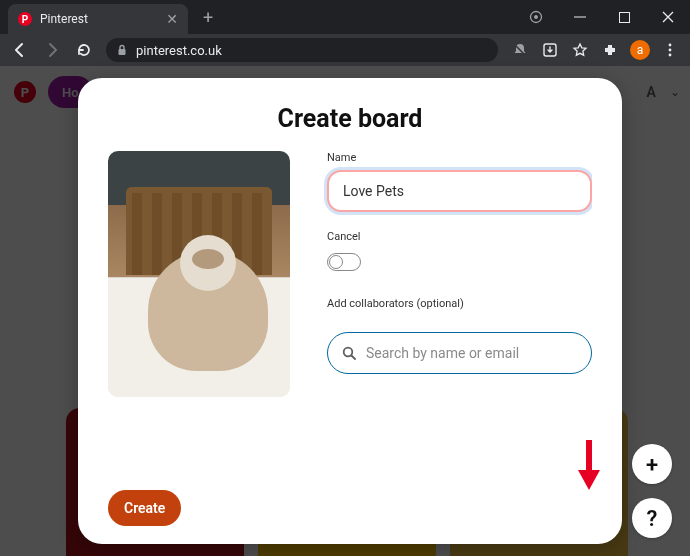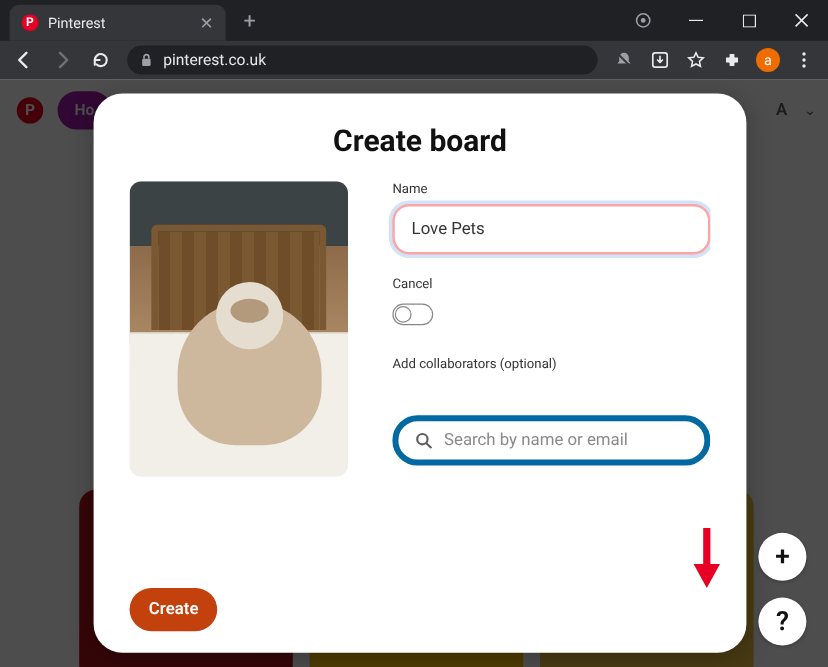--- a/index.html
+++ b/index.html
@@ -58,21 +58,21 @@
   .dog::before{content:"";position:absolute;left:32px;top:-16px;width:56px;height:56px;background:#e5ddcf;border-radius:50%;}
   .dog::after{content:"";position:absolute;left:44px;top:-2px;width:32px;height:20px;background:#b39a7d;border-radius:50%;}
 
   .form-col { flex:1; display:flex; flex-direction:column; font-size:12px; color:#111; }
   .fld-label { font-size:11px; color:#333; margin-bottom:6px; }
   .name-input { width:100%; height:42px; border:2px solid #fca5a5; border-radius:14px; padding:0 14px; font-size:14px; color:#333; outline:none; box-shadow:0 0 0 3px rgba(74,144,226,.25); }
   .secret-label { margin-top:18px; }
   .toggle { margin-top:4px; width:34px; height:18px; border-radius:10px; border:1px solid #888; background:#fff; position:relative; cursor:pointer; }
   .toggle .knob { position:absolute; left:1px; top:1px; width:14px; height:14px; border-radius:50%; border:1px solid #888; background:#fff; }
   .collab-label { margin-top:26px; color:#333; }
-  .search-wrap { margin-top:30px; height:42px; border:5px solid #0369a1; border-radius:22px; display:flex; align-items:center; padding:0 14px; gap:10px; color:#767676; }
+  .search-wrap { margin-top:16px; height:42px; border:1px solid #0369a1; border-radius:22px; display:flex; align-items:center; padding:0 14px; gap:10px; color:#767676; }
   .search-wrap input { border:none; outline:none; flex:1; font-size:14px; color:#333; background:transparent; }
   .search-wrap input::placeholder { color:#8a8a8a; }
 
   .modal-footer { display:flex; justify-content:space-between; align-items:center; margin-top:10px; }
   .btn { height:36px; border:none; border-radius:20px; padding:0 16px; font-size:14px; font-weight:600; cursor:pointer; }
   .btn-cancel { background:#efefef; color:#111; }
   .btn-create { background:#c2410c; color:#fff; }
 
   
   .arrow { position:absolute; right:86px; bottom:64px; pointer-events:none; }

